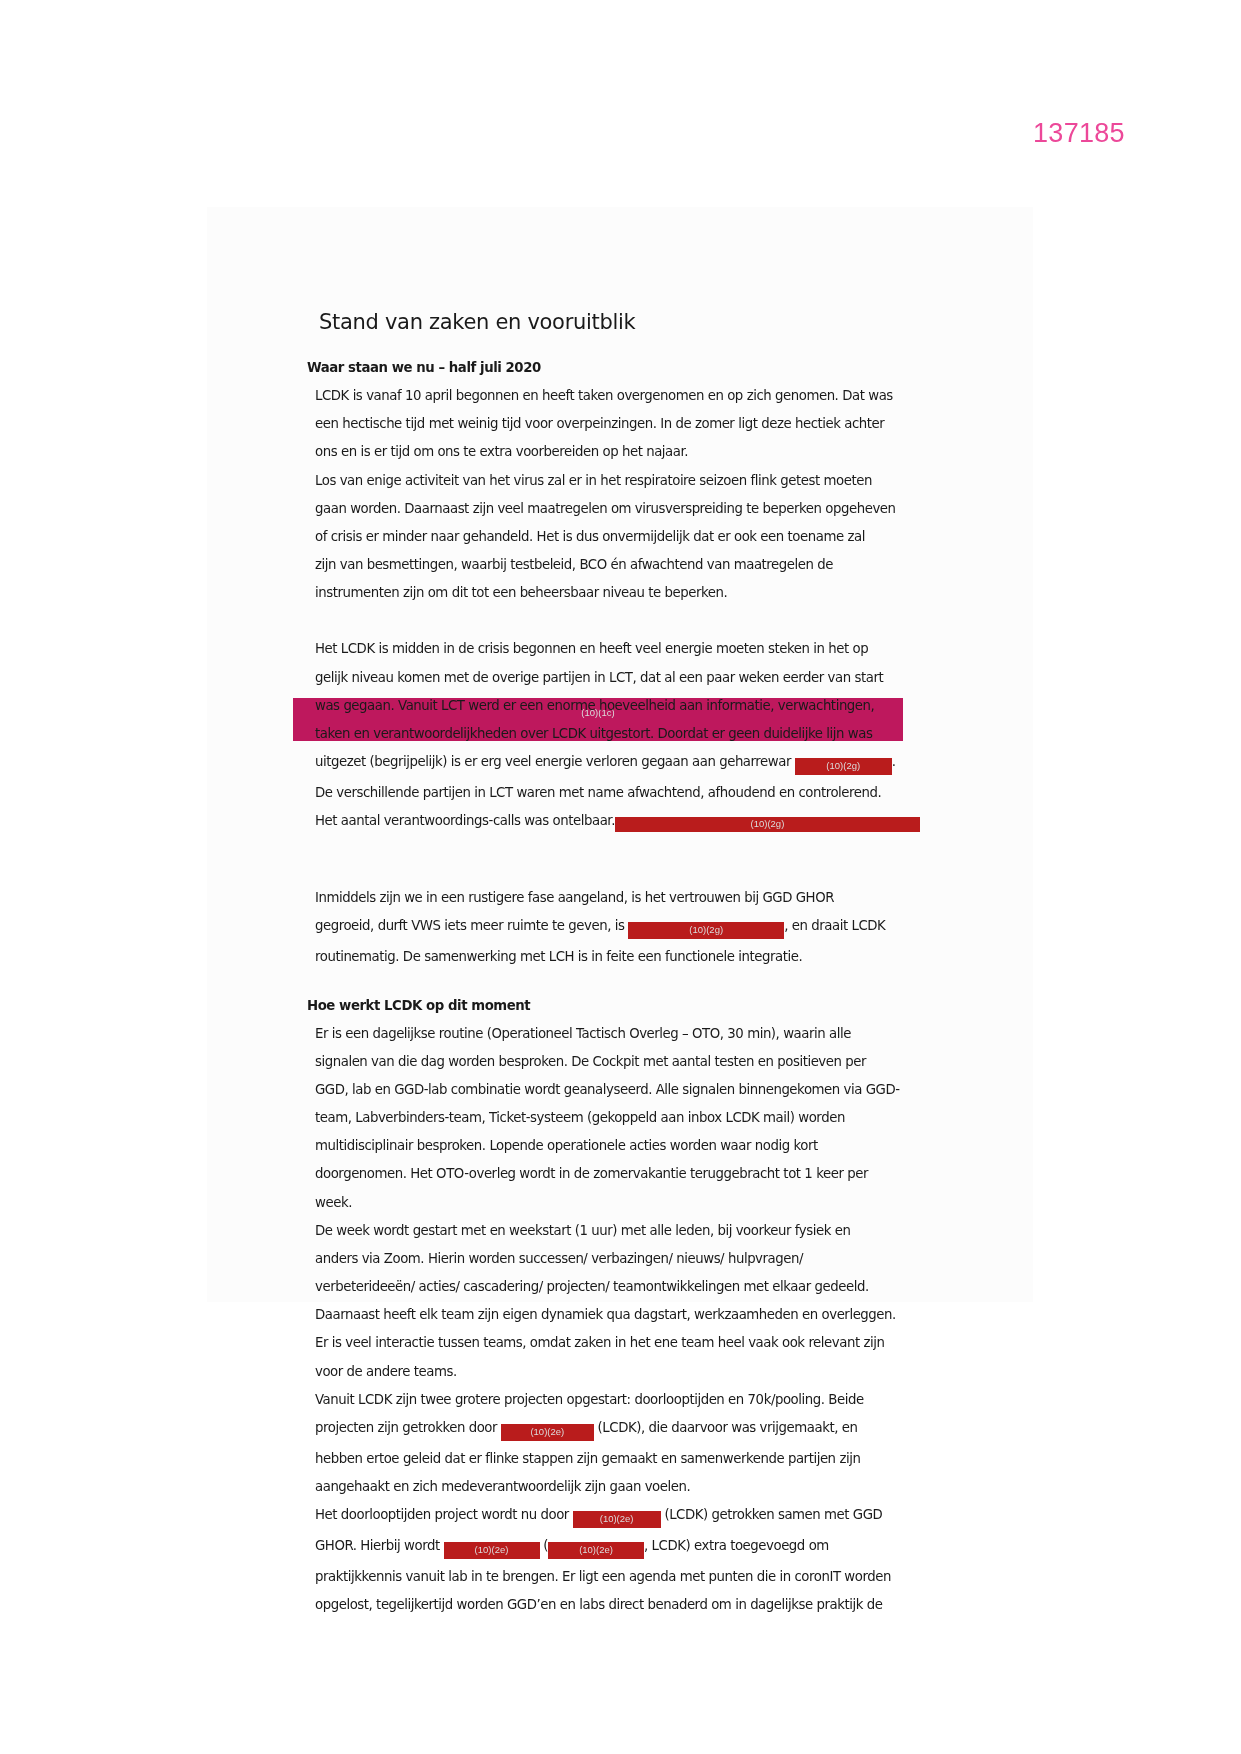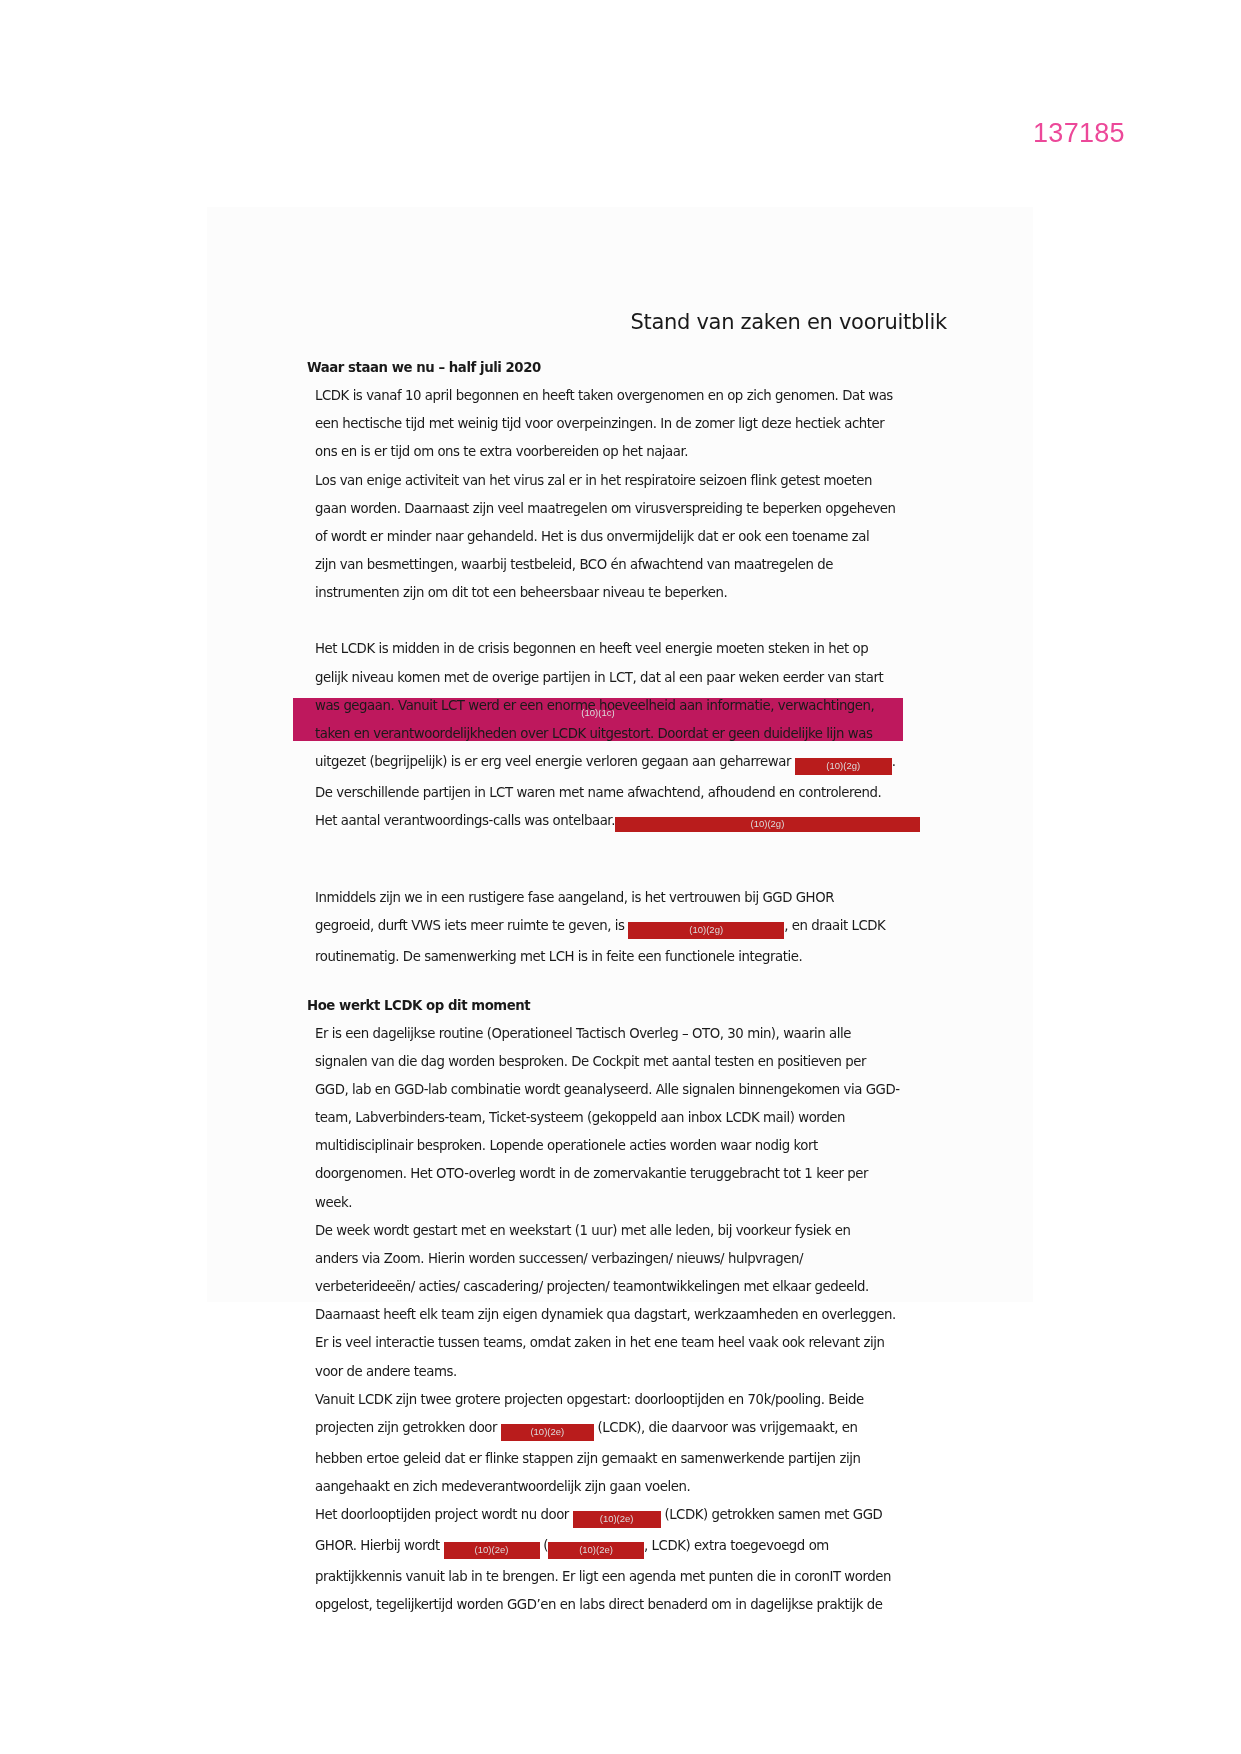--- a/index.html
+++ b/index.html
@@ -40,24 +40,23 @@
       font-family: "DejaVu Sans", sans-serif;
       font-size: 13.3px;
       letter-spacing: -0.45px;
       line-height: 20.15px;
       color: #1a1a1a;
     }
     .title {
       font-size: 21px;
       letter-spacing: -0.3px;
       line-height: 28px;
-      margin: 0 0 22px 4px;
+      margin: 0 0 22px 12px;
       font-weight: normal;
       color: #1a1a1a;
-      text-align: right;
     }
     .heading {
       font-weight: bold;
       margin: 0;
     }
     p {
       margin: 8px;
     }
     .gap {
       height: 20px;
@@ -98,21 +97,21 @@
 
 <div class="content">
   <h1 class="title">Stand van zaken en vooruitblik</h1>
 
   <p class="heading">Waar staan we nu – half juli 2020</p>
   <p class="line">LCDK is vanaf 10 april begonnen en heeft taken overgenomen en op zich genomen. Dat was</p>
   <p class="line">een hectische tijd met weinig tijd voor overpeinzingen. In de zomer ligt deze hectiek achter</p>
   <p class="line">ons en is er tijd om ons te extra voorbereiden op het najaar.</p>
   <p class="line">Los van enige activiteit van het virus zal er in het respiratoire seizoen flink getest moeten</p>
   <p class="line">gaan worden. Daarnaast zijn veel maatregelen om virusverspreiding te beperken opgeheven</p>
-  <p class="line">of wordt er minder naar gehandeld. Het is dus onvermijdelijk dat er ook een toename zal</p>
+  <p class="line">of crisis er minder naar gehandeld. Het is dus onvermijdelijk dat er ook een toename zal</p>
   <p class="line">zijn van besmettingen, waarbij testbeleid, BCO én afwachtend van maatregelen de</p>
   <p class="line">instrumenten zijn om dit tot een beheersbaar niveau te beperken.</p>
   <div class="gap"></div>
 
   <p class="line">Het LCDK is midden in de crisis begonnen en heeft veel energie moeten steken in het op</p>
   <p class="line">gelijk niveau komen met de overige partijen in LCT, dat al een paar weken eerder van start</p>
   <p class="line">was gegaan. Vanuit LCT werd er een enorme hoeveelheid aan informatie, verwachtingen,</p>
   <p class="line">taken en verantwoordelijkheden over LCDK uitgestort. Doordat er geen duidelijke lijn was</p>
   <p class="line">
     <span>uitgezet (begrijpelijk) is er erg veel energie verloren gegaan aan geharrewar</span>

